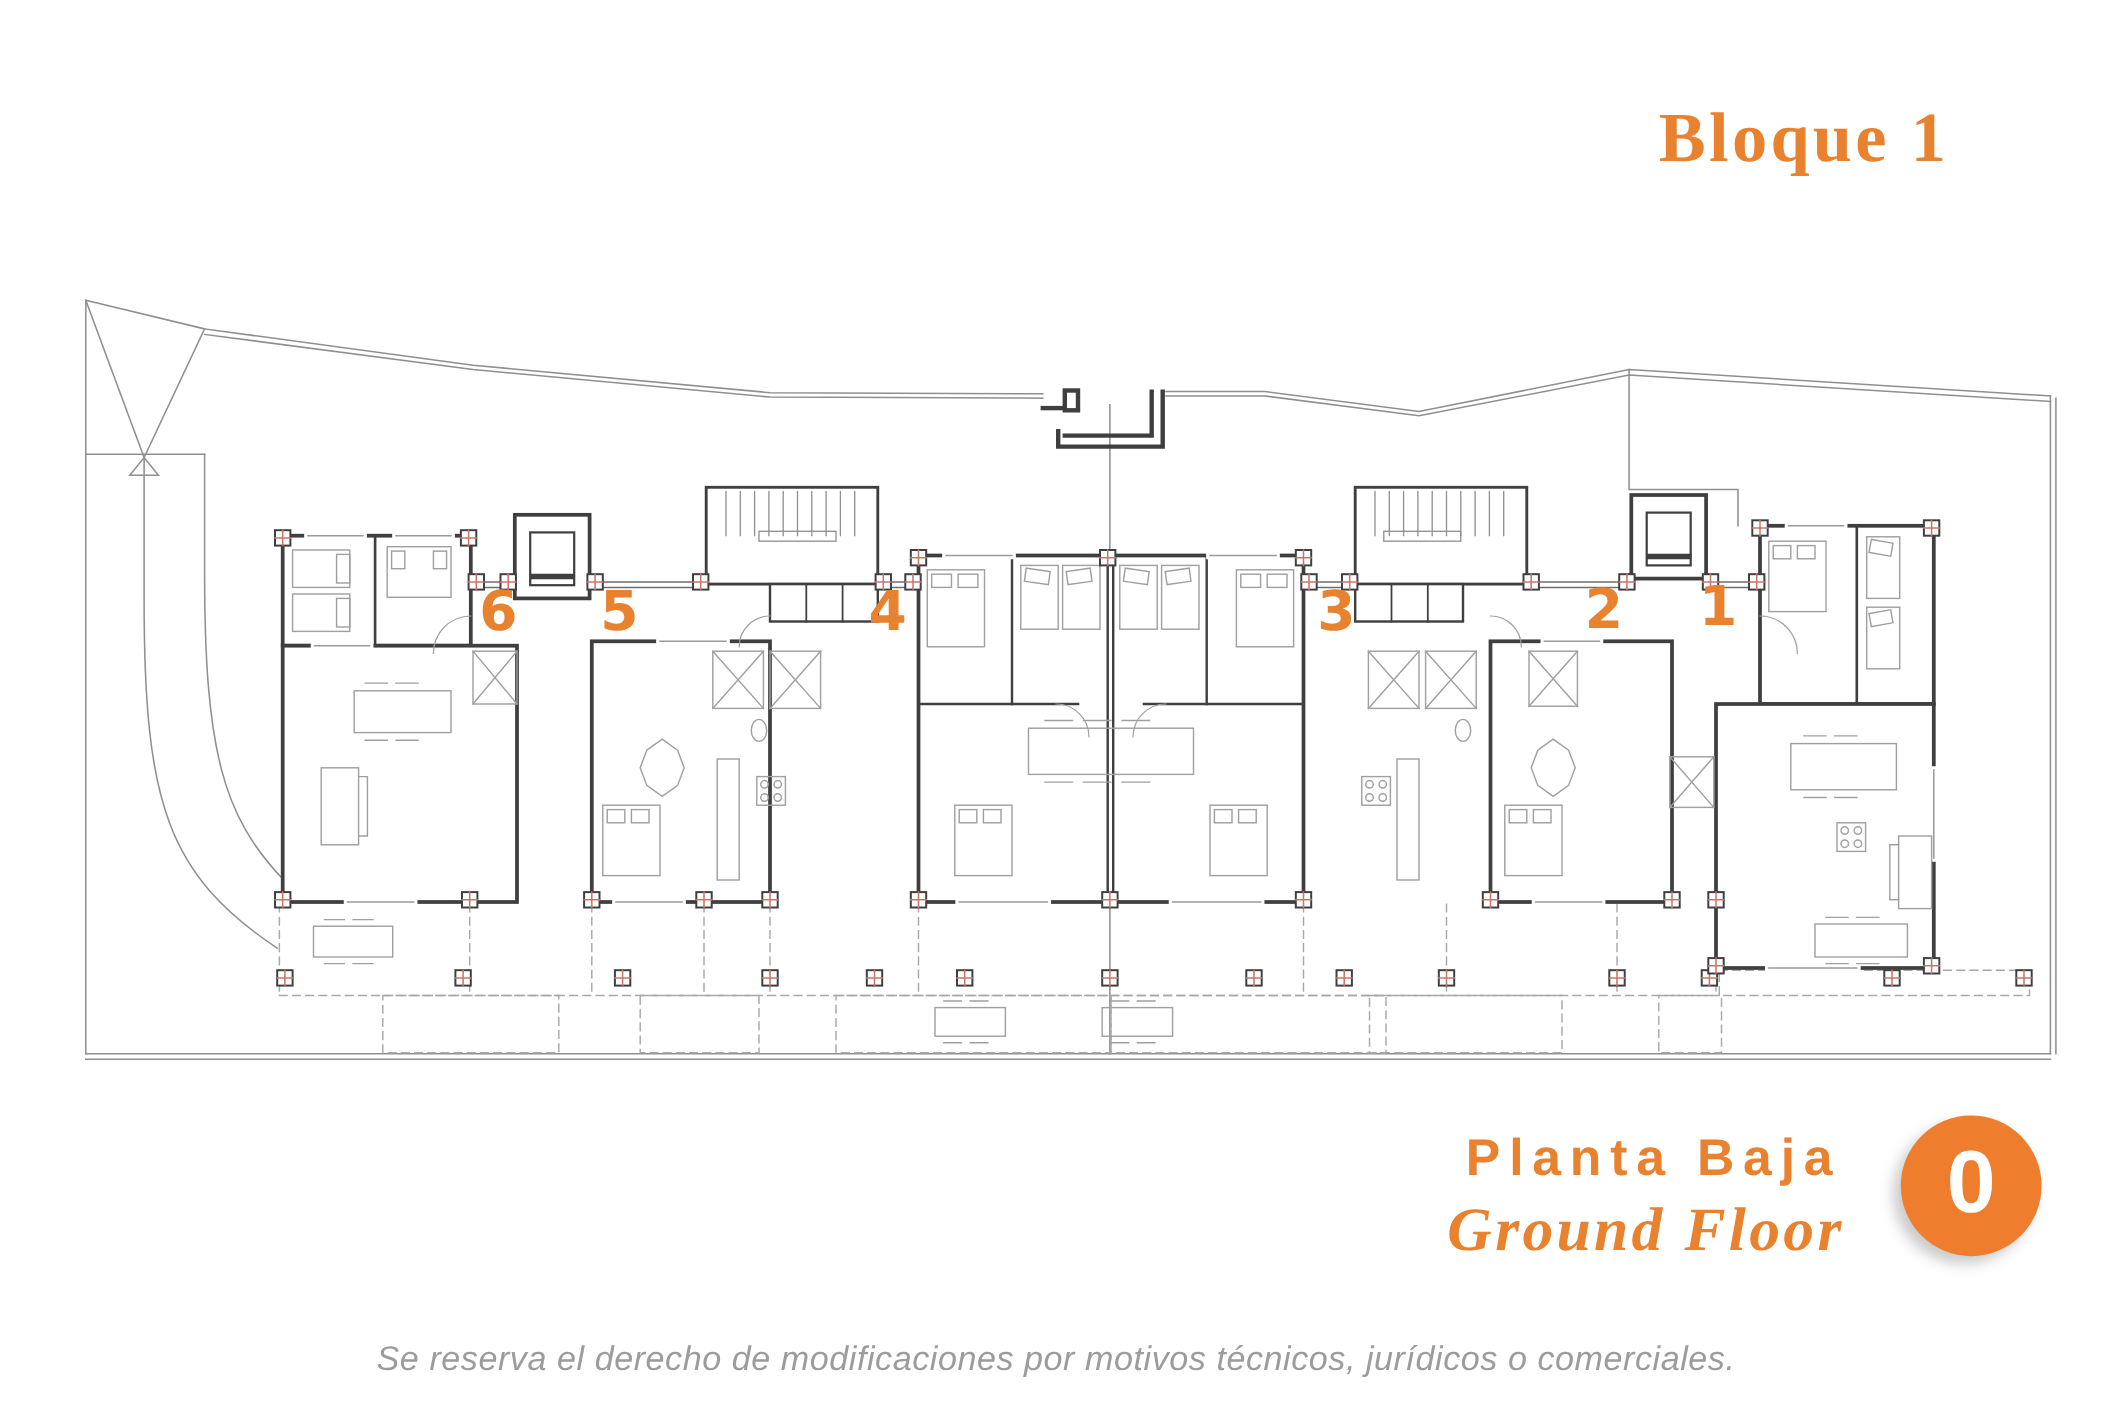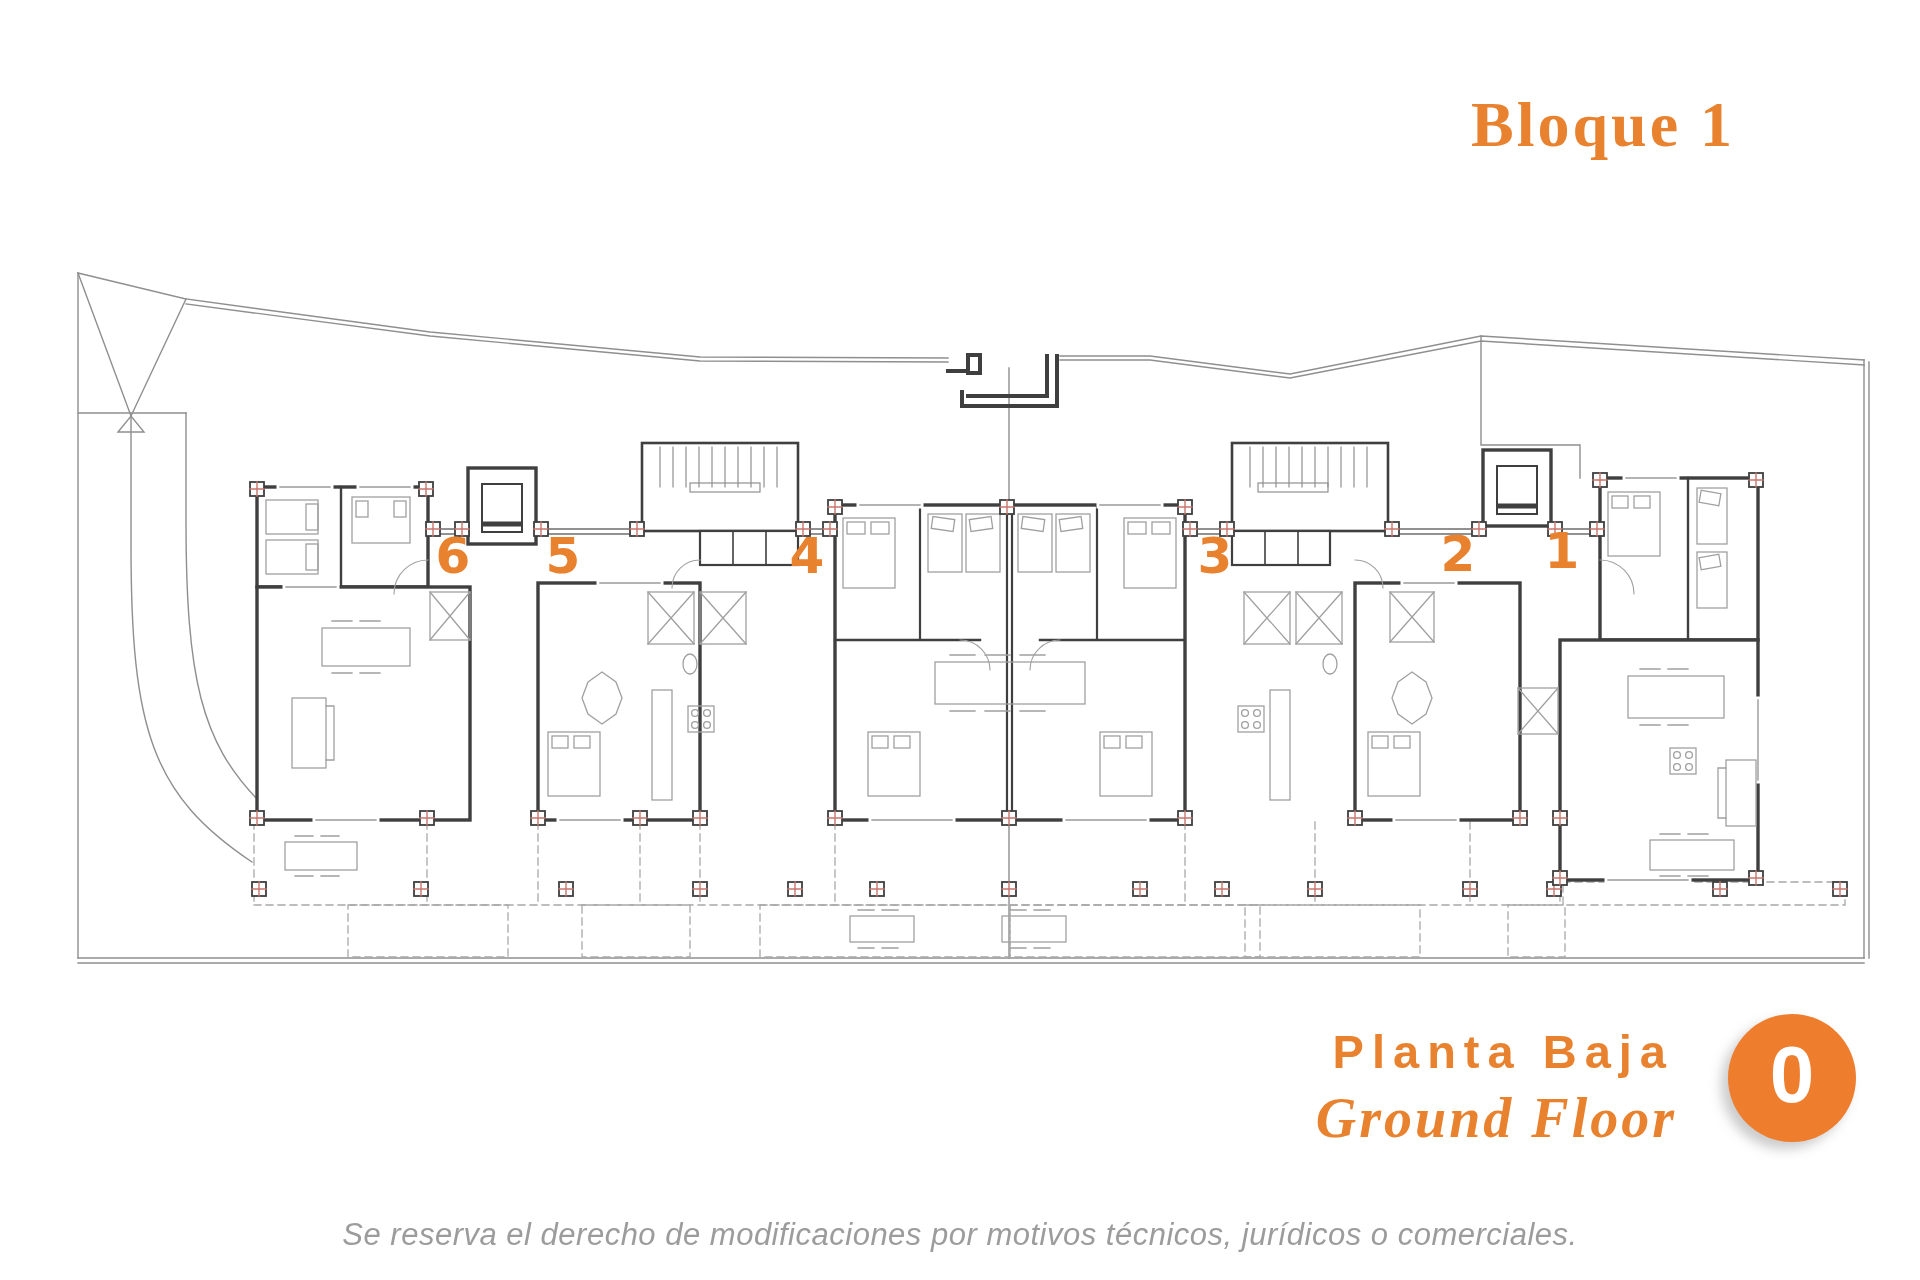--- a/index.html
+++ b/index.html
@@ -2,21 +2,21 @@
 <html style="--accent: #E8822F; --badge: #EE7D2E;"><head>
 <meta charset="utf-8">
 <style>
   :root { --accent:#E8822F; --badge:#EE7D2E; --gray:#9C9C9C; }
   * { margin:0; padding:0; box-sizing:border-box; }
   html,body { width:1920px; height:1280px; background:#fff; overflow:hidden;
               font-family:"Liberation Sans", sans-serif; }
   .stage { position:relative; width:1920px; height:1280px; background:#fff; }
 
   .block-title {
-    position:absolute; left:1471px; top:88px; width:350px;
+    position:absolute; left:1508px; top:88px; width:350px;
     font-family:"Liberation Serif", serif; font-weight:bold;
     font-size:64px; letter-spacing:3px; color:var(--accent);
   }
 
   .plan-svg { position:absolute; left:0; top:0; width:1920px; height:1280px; }
 
   .floor-title-es {
     position:absolute; right:246px; top:1024px; text-align:right;
     font-family:"Liberation Sans", sans-serif; font-weight:bold;
     font-size:47px; letter-spacing:8px; color:var(--accent);

